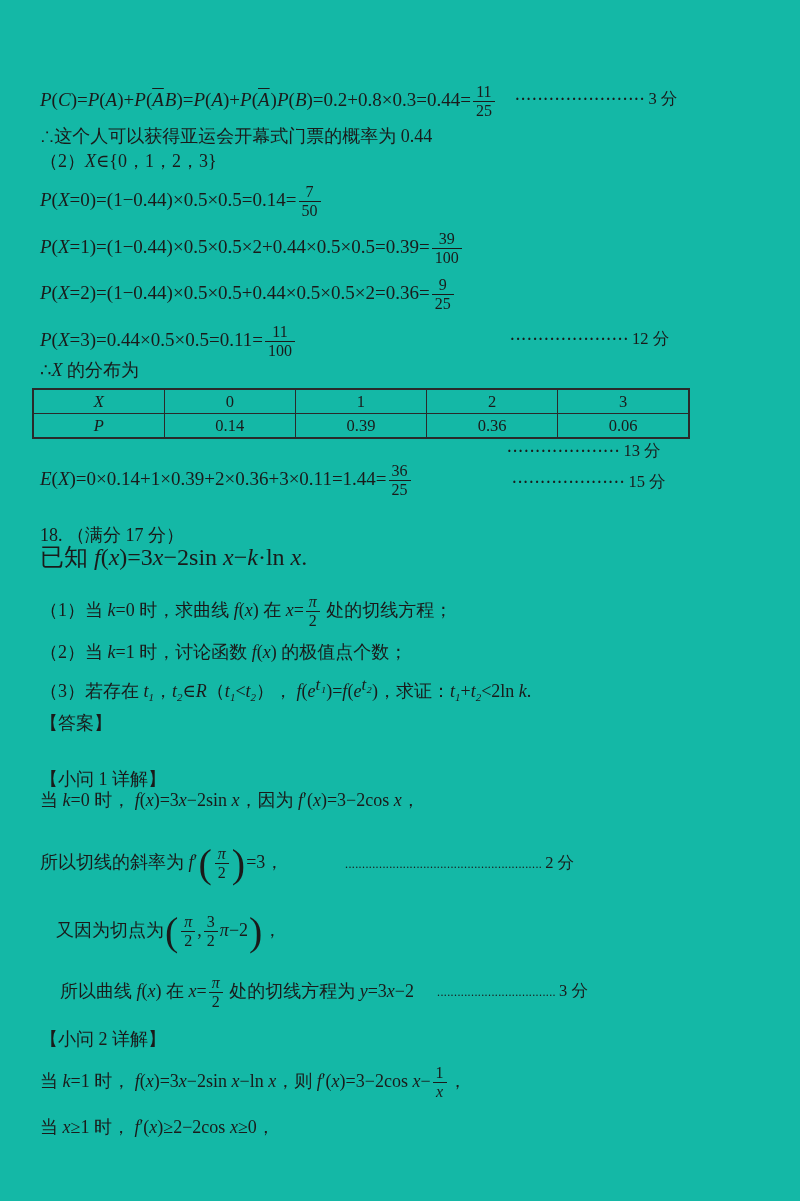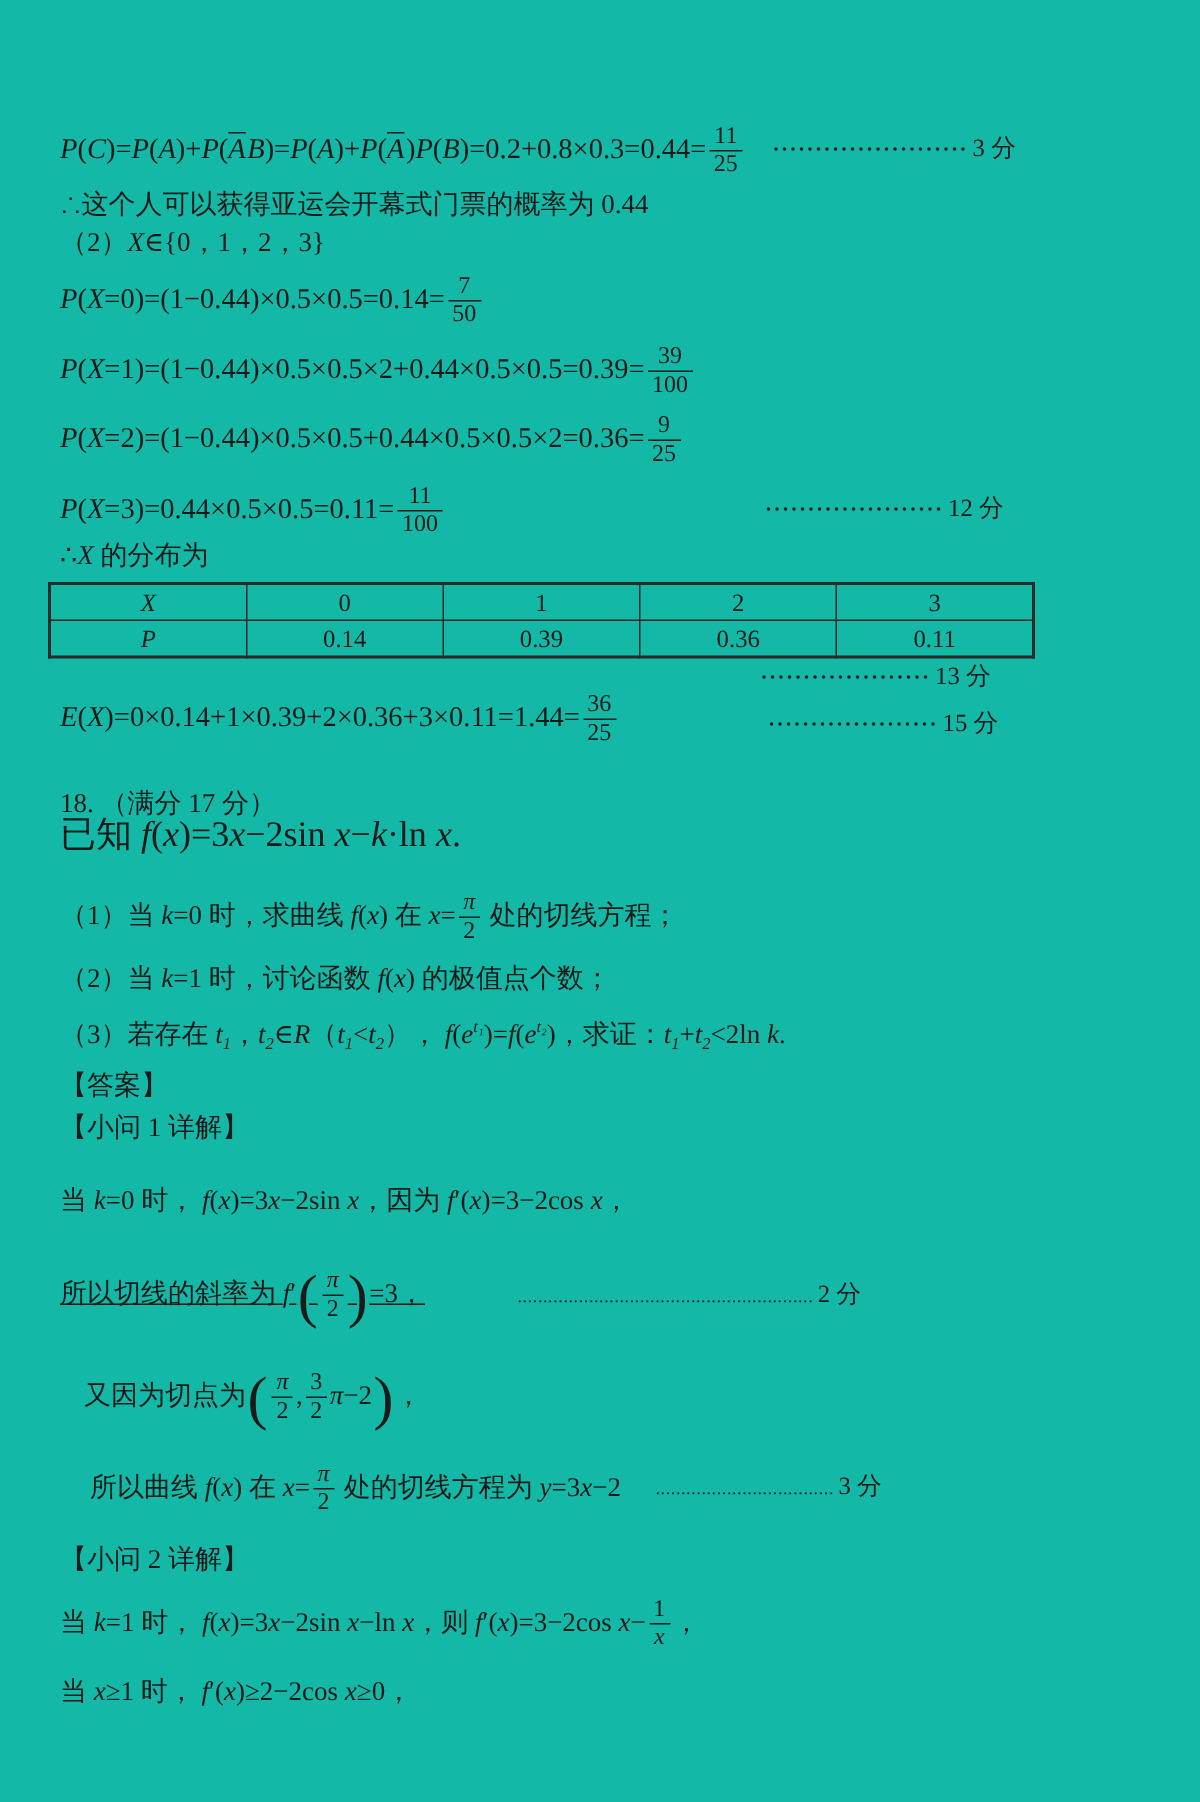--- a/index.html
+++ b/index.html
@@ -4,21 +4,21 @@
 <style>
   html,body{margin:0;padding:0;}
   body{width:800px;height:1201px;background:#ffffff;position:relative;
        font-family:"Liberation Serif","DejaVu Serif",serif;color:#1a1a1a;overflow:hidden;}
   .page{position:absolute;inset:0;background:#14b8a6;}
   .line{position:absolute;left:40px;white-space:nowrap;font-size:18px;}
   .fm{font-size:19px;}
   .it{font-style:italic;}
   .ov{text-decoration:overline;padding-right:1px;}
   .sb{font-size:11px;vertical-align:-4px;font-style:italic;}
-  .sp{font-size:11px;vertical-align:7px;font-style:italic;}
+  .sp{font-size:17px;vertical-align:7px;font-style:italic;}
   .frac{display:inline-flex;flex-direction:column;vertical-align:middle;text-align:center;
         line-height:1.12;font-size:16px;margin:0 2px;}
   .frac .num{border-bottom:1.2px solid #1a1a1a;padding:0 3px;}
   .frac .den{padding:0 3px;}
   .big{font-size:40px;font-weight:400;vertical-align:middle;line-height:0.9;
        font-family:"Liberation Serif",serif;margin:0 1px;}
   .leader{position:absolute;white-space:nowrap;line-height:20px;}
   .leader .dots{letter-spacing:1px;}
   .dots-big .dots{font-weight:700;font-size:14px;}
   .dots-small .dots{font-size:12px;letter-spacing:0.4px;}
@@ -31,23 +31,23 @@
   .l6{top:270px;line-height:46px;}
   .l7{top:317px;line-height:46px;}
   .l8{top:355px;line-height:30px;}
   .l10{top:456px;line-height:46px;}
   .l11{top:520px;line-height:30px;}
   .l12{top:541px;line-height:32px;font-size:24px;}
   .l13{top:585px;line-height:50px;}
   .l14{top:637px;line-height:30px;}
   .l15{top:668px;line-height:34px;}
   .l16{top:708px;line-height:30px;}
-  .l17{top:736px;line-height:30px;}
+  .l17{top:764px;line-height:30px;}
   .l18{top:783px;line-height:34px;}
-  .l19{top:832px;line-height:60px;text-decoration:underline;}
+  .l19{top:832px;line-height:60px;}
   .l20{top:898px;line-height:64px;margin-left:16px;}
   .l21{top:963px;line-height:56px;margin-left:20px;}
   .l22{top:1024px;line-height:30px;}
   .l23{top:1055px;line-height:52px;}
   .l24{top:1110px;line-height:34px;}
   .ld-3a{top:89px;left:515px;}
   .ld-12{top:329px;left:510px;}
   .ld-13{top:441px;left:507px;}
   .ld-15{top:472px;left:512px;}
   .ld-2{top:853px;left:345px;}
@@ -93,21 +93,21 @@
       <td>0</td>
       <td>1</td>
       <td>2</td>
       <td>3</td>
     </tr>
     <tr>
       <td>P</td>
       <td>0.14</td>
       <td>0.39</td>
       <td>0.36</td>
-      <td>0.11</td>
+      <td>0.06</td>
     </tr>
   </tbody>
     </table>
 
   <div class="line l10 fm"><span class="it">E</span><span>(</span><span class="it">X</span><span>)=0×0.14+1×0.39+2×0.36+3×0.11=1.44=</span><span class="frac">
         <span class="num">36</span>
         <span class="den">25</span>
       </span></div>
   <div class="line l11"><span>18. （满分 17 分）</span></div>
   <div class="line l12"><span>已知 </span><span class="it">f</span><span>(</span><span class="it">x</span><span>)=3</span><span class="it">x</span><span>−2sin </span><span class="it">x</span><span>−</span><span class="it">k</span><span>·ln </span><span class="it">x</span><span>.</span></div>

